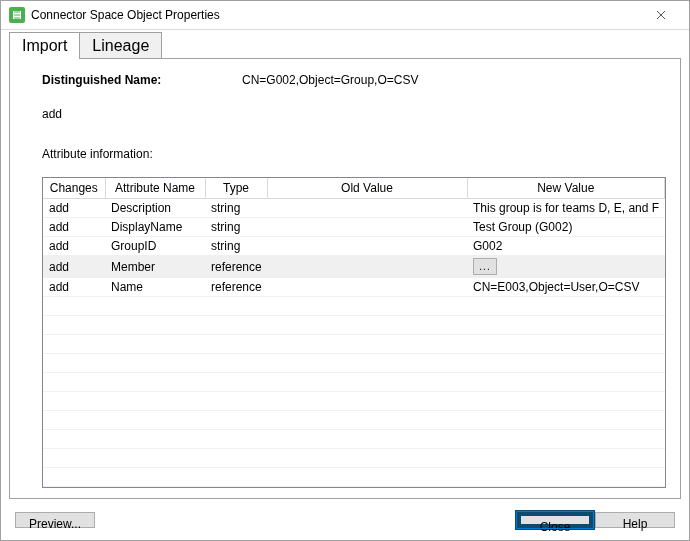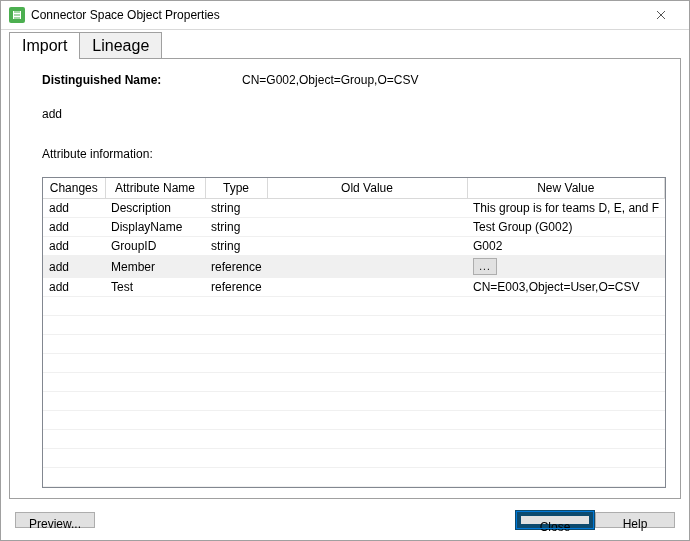--- a/index.html
+++ b/index.html
@@ -114,21 +114,21 @@
             </tr>
             <tr class="hl">
               <td>add</td>
               <td>Member</td>
               <td>reference</td>
               <td></td>
               <td><span class="ellipsis-btn">...</span></td>
             </tr>
             <tr>
               <td>add</td>
-              <td>Test</td>
+              <td>Name</td>
               <td>reference</td>
               <td></td>
               <td>CN=E003,Object=User,O=CSV</td>
             </tr>
             <tr>
               <td>&nbsp;</td>
               <td>&nbsp;</td>
               <td>&nbsp;</td>
               <td>&nbsp;</td>
               <td>&nbsp;</td>

